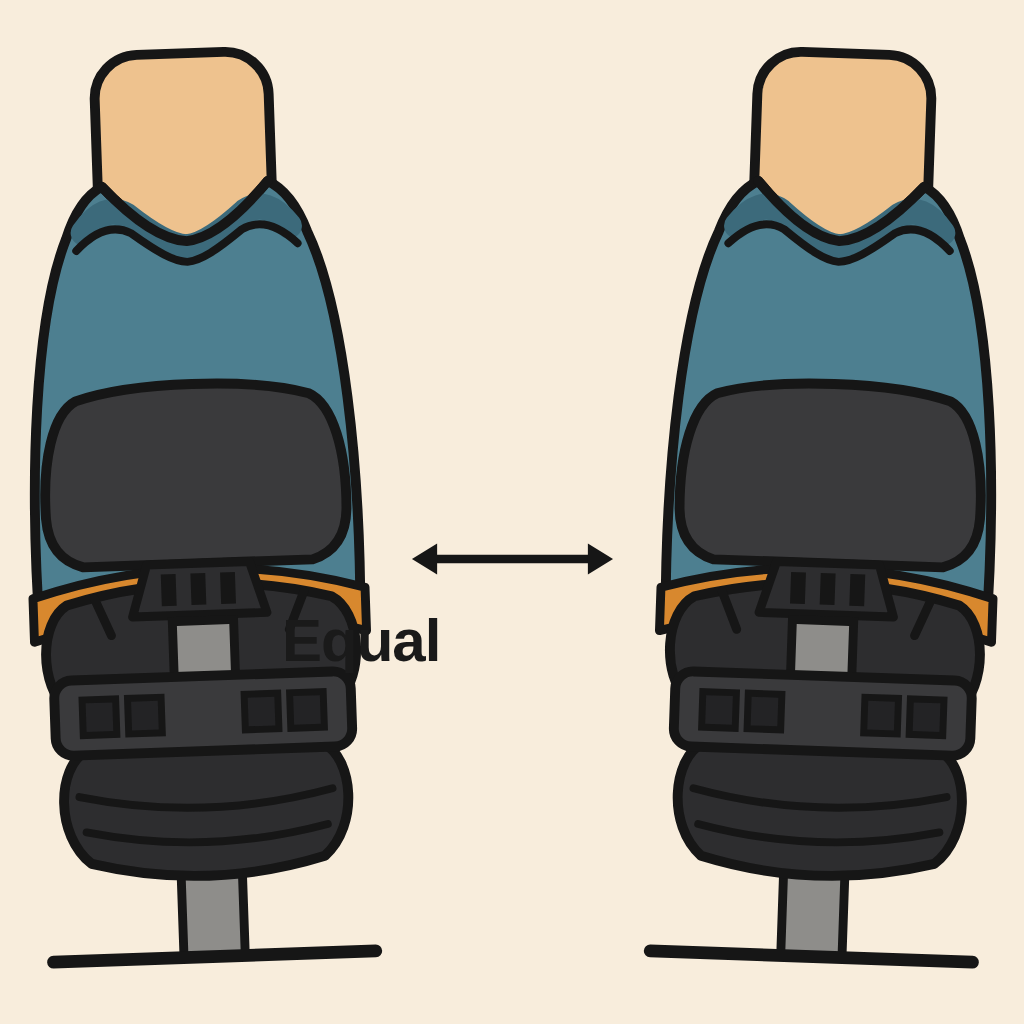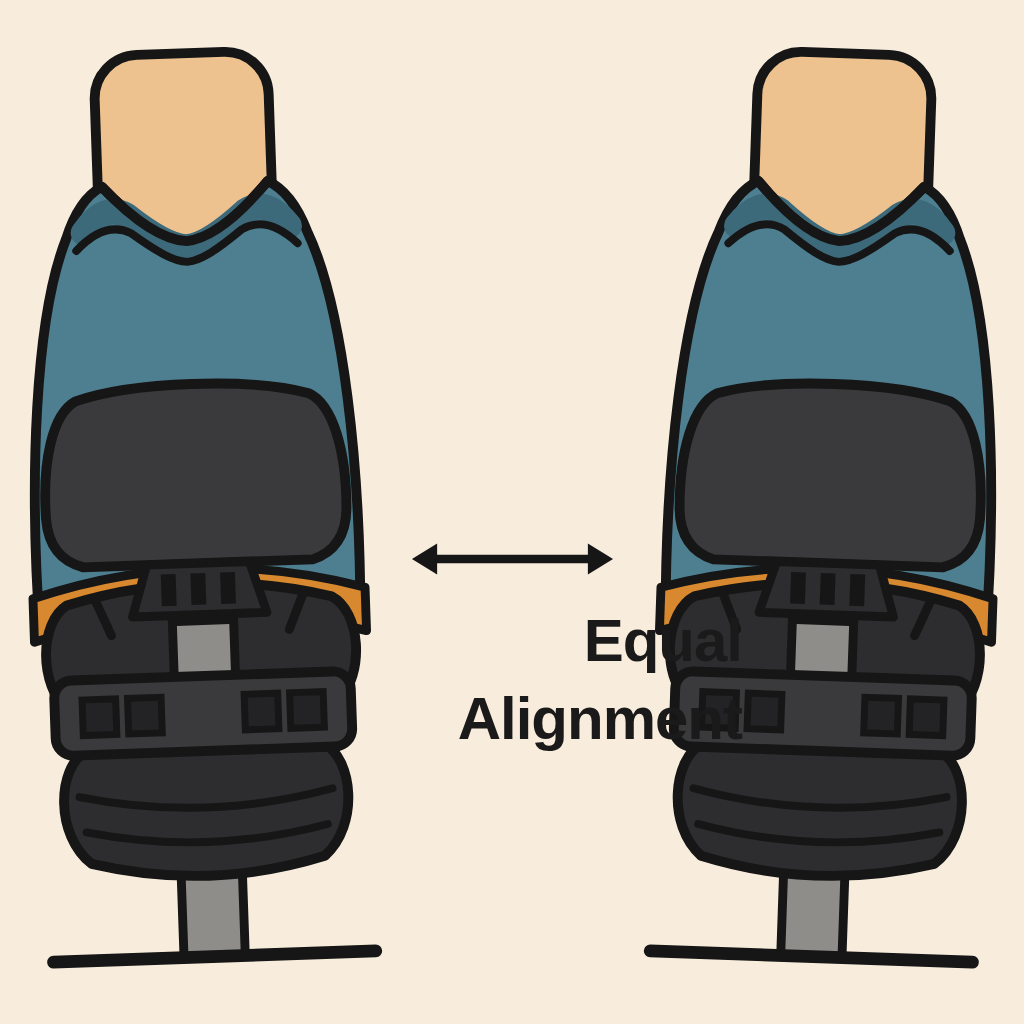--- a/index.html
+++ b/index.html
@@ -24,21 +24,21 @@
   }
   .defs{position:absolute;width:0;height:0;overflow:hidden;}
   .shoe{position:absolute;width:356px;height:940px;}
   .shoe svg{width:100%;height:100%;display:block;}
   .shoe-left{left:18px;top:37px;transform:rotate(-2deg);}
   .shoe-right{left:652px;top:37px;transform:scaleX(-1) rotate(-2deg);}
   .arrow{position:absolute;left:405px;top:530px;width:215px;height:58px;}
   .arrow svg{width:100%;height:100%;display:block;}
   .caption{
     position:absolute;left:282px;top:602px;width:460px;
-    text-align:right;
+    text-align:left;
     color:var(--text,#1a1a1a);
     font-size:60px;line-height:78px;font-weight:bold;
     letter-spacing:-1px;
   }
 </style>
 </head>
 <body>
 
 <div class="canvas">
 
@@ -97,16 +97,15 @@
   <div class="arrow">
     <svg viewBox="0 0 216 60">
       <line x1="26" y1="30" x2="190" y2="30" style="stroke:var(--outline,#161616)" stroke-width="9"></line>
       <polygon points="4,30 30,14 30,46" style="fill:var(--outline,#161616)"></polygon>
       <polygon points="212,30 186,14 186,46" style="fill:var(--outline,#161616)"></polygon>
     </svg>
   </div>
 
   <div class="caption">
     <div>Equal</div>
-    <div>Alignment</div>
   </div>
 
 </div>
 
 </body></html>

